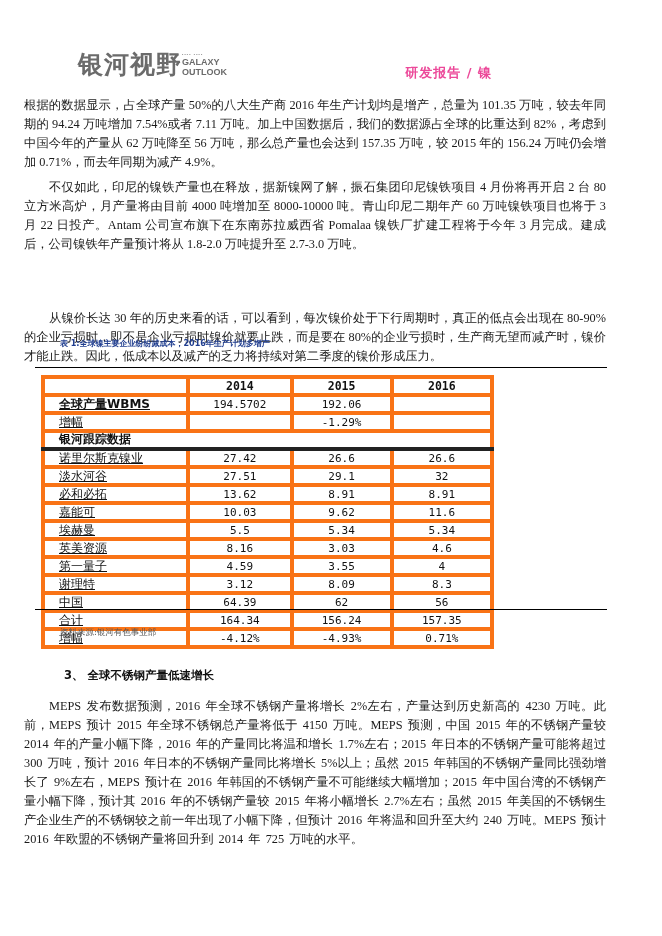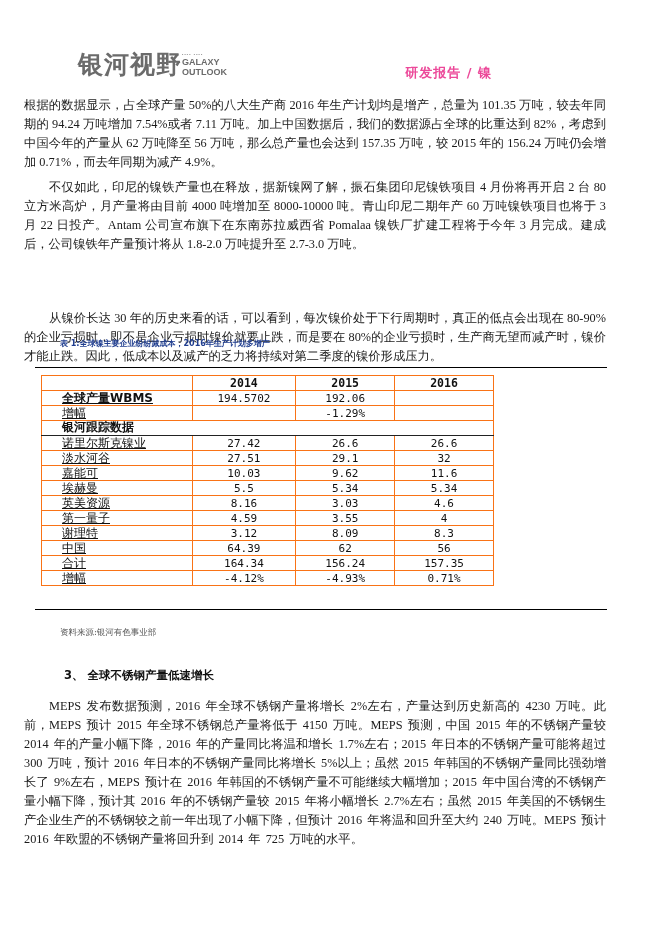--- a/index.html
+++ b/index.html
@@ -41,21 +41,21 @@
   .rule { position: absolute; left: 35px; width: 572px; height: 0; border-top: 1.3px solid #000; }
   .rule-top { top: 367px; }
   .rule-bottom { top: 609px; }
   table.data {
     position: absolute; left: 41px; top: 375px; width: 453px;
     border-collapse: collapse;
     font-family: "DejaVu Sans Mono", "Liberation Mono", monospace;
     font-size: 11px;
   }
   table.data td {
-    border: 1px solid #f97316; height: 14px; padding: 0 20px; line-height: 13px;
+    border: 4px solid #f97316; height: 14px; padding: 0 14px; line-height: 13px;
     text-align: center; white-space: nowrap; color: #111;
   }
   table.data td.label {
     text-align: left; width: 120px;
     font-family: "DejaVu Sans", sans-serif; font-size: 12px;
     text-decoration: underline;
   }
   table.data tr.head td { font-weight: bold; font-size: 11.5px; }
   table.data td.bold { font-weight: bold; }
   table.data td.span-row { text-align: left; font-weight: bold; font-family: Liberation Mono, monospace; font-size: 12px; border-bottom-color:#222; }
@@ -131,20 +131,26 @@
         <td>26.6</td>
         <td>26.6</td>
       </tr>
       <tr>
         <td class="label">淡水河谷</td>
         <td>27.51</td>
         <td>29.1</td>
         <td>32</td>
       </tr>
       <tr>
+        <td class="label">必和必拓</td>
+        <td>13.62</td>
+        <td>8.91</td>
+        <td>8.91</td>
+      </tr>
+      <tr>
         <td class="label">嘉能可</td>
         <td>10.03</td>
         <td>9.62</td>
         <td>11.6</td>
       </tr>
       <tr>
         <td class="label">埃赫曼</td>
         <td>5.5</td>
         <td>5.34</td>
         <td>5.34</td>

